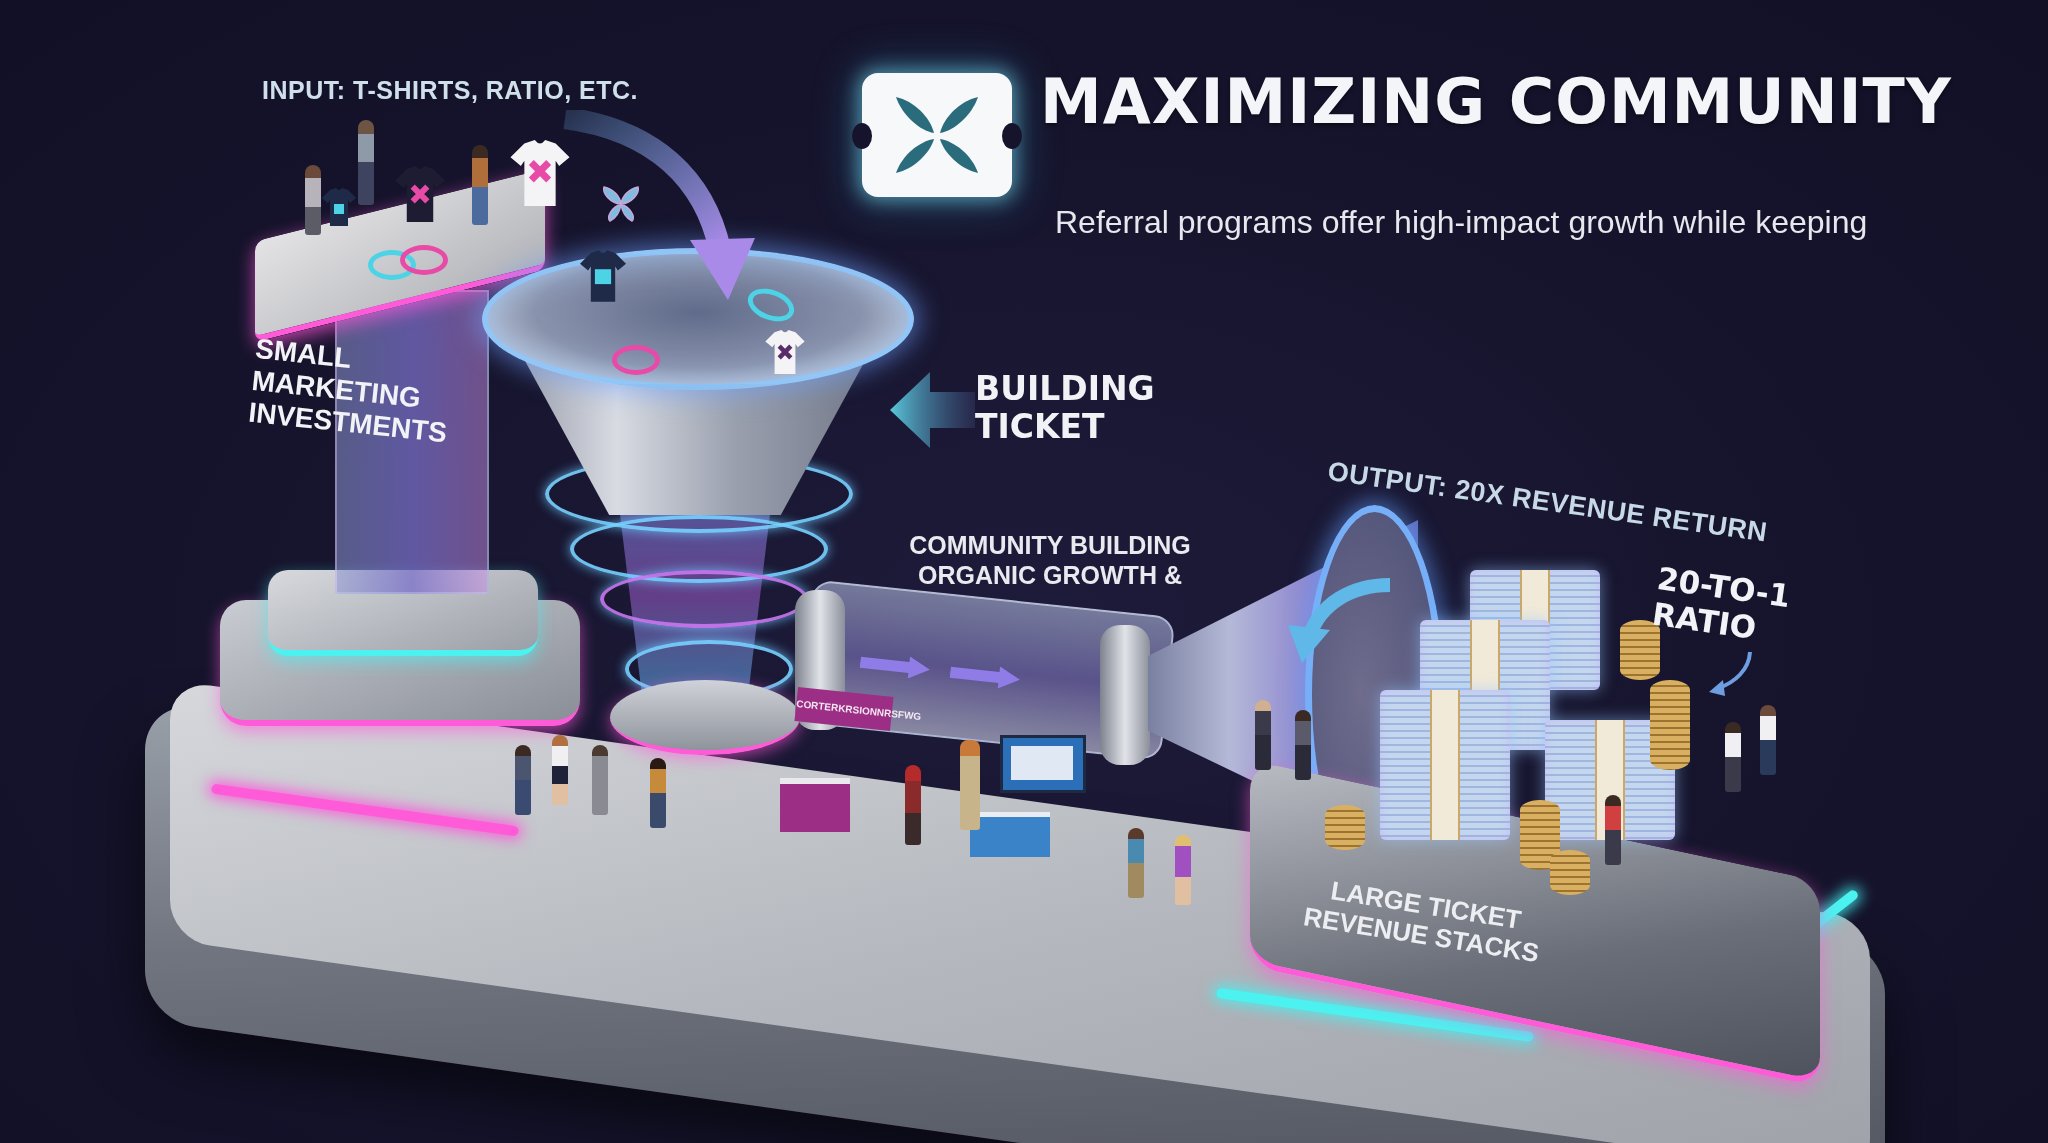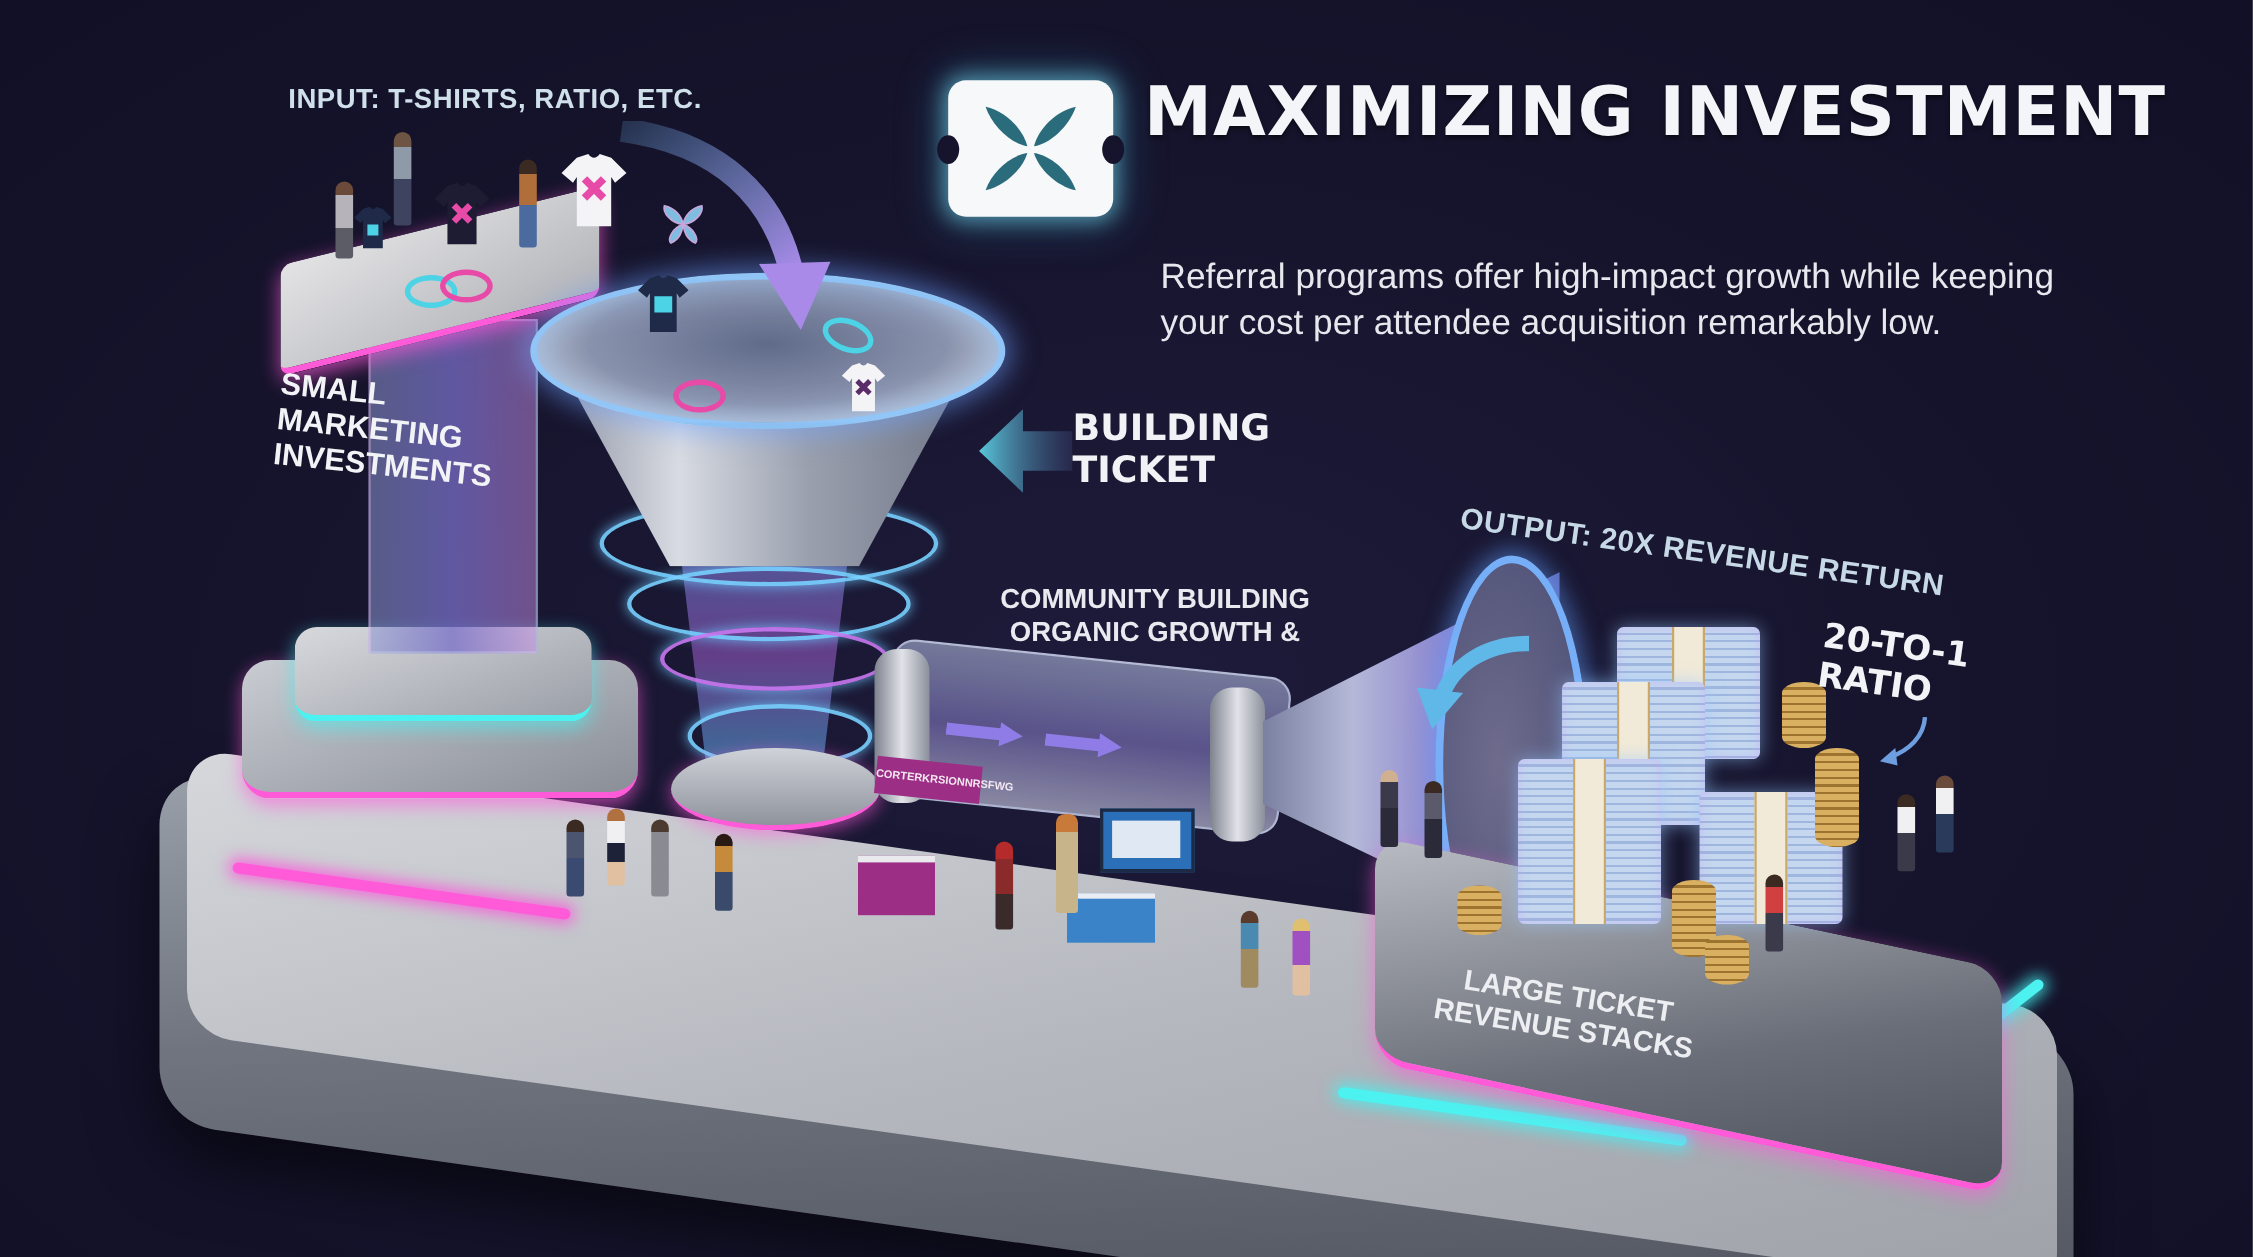--- a/index.html
+++ b/index.html
@@ -23,21 +23,21 @@
   }
   .logo::before { left:-10px; }
   .logo::after { right:-10px; }
   .logo svg { position:absolute; left:28px; top:18px; }
   .title {
     left:1040px; top:66px; font-family:"DejaVu Sans", sans-serif; font-weight:bold;
     font-size:62px; line-height:72px; letter-spacing:1px; color:#f4f5f8;
     text-shadow: 0 2px 4px rgba(0,0,0,0.5);
   }
   .subtitle {
-    left:1055px; top:230px; font-size:32px; line-height:42px; color:#e6e8ee; width:940px;
+    left:1055px; top:201px; font-size:32px; line-height:42px; color:#e6e8ee; width:940px;
   }
 
   
   .platform-base {
     left:145px; top:700px; width:1740px; height:320px;
     background: linear-gradient(170deg, #9aa0aa 0%, #70757f 40%, #4a4d57 100%);
     border-radius:50px;
     transform: skewY(8deg) ; transform-origin:0 0;
     box-shadow: 0 30px 60px rgba(0,0,0,0.6);
   }
@@ -210,25 +210,24 @@
 
 <div class="abs logo">
   <svg width="94" height="88" viewBox="0 0 94 88">
     <path d="M44 42 C30 40 12 24 6 6 C24 10 40 26 44 42 Z" fill="#2a6b7c"></path>
     <path d="M50 42 C64 40 82 24 88 6 C70 10 54 26 50 42 Z" fill="#2a6b7c"></path>
     <path d="M44 48 C30 50 12 64 6 82 C24 78 40 62 44 48 Z" fill="#2a6b7c"></path>
     <path d="M50 48 C64 50 82 64 88 82 C70 78 54 62 50 48 Z" fill="#2a6b7c"></path>
   </svg>
 </div>
 <div class="abs title">
-  <div>MAXIMIZING INVESTMENT</div>
+  <div>MAXIMIZING COMMUNITY</div>
 </div>
 <div class="abs subtitle">
   <div>Referral programs offer high-impact growth while keeping</div>
-  <div>your cost per attendee acquisition remarkably low.</div>
 </div>
 
 <div class="abs platform-base"></div>
 <div class="abs platform-top"></div>
 <div class="abs glow-strip strip-pink-left"></div>
 <div class="abs glow-strip strip-cyan-bottom"></div>
 <div class="abs glow-strip strip-cyan-right"></div>
 
 <div class="abs pillar-base2"></div>
 <div class="abs pillar-base1"></div>

